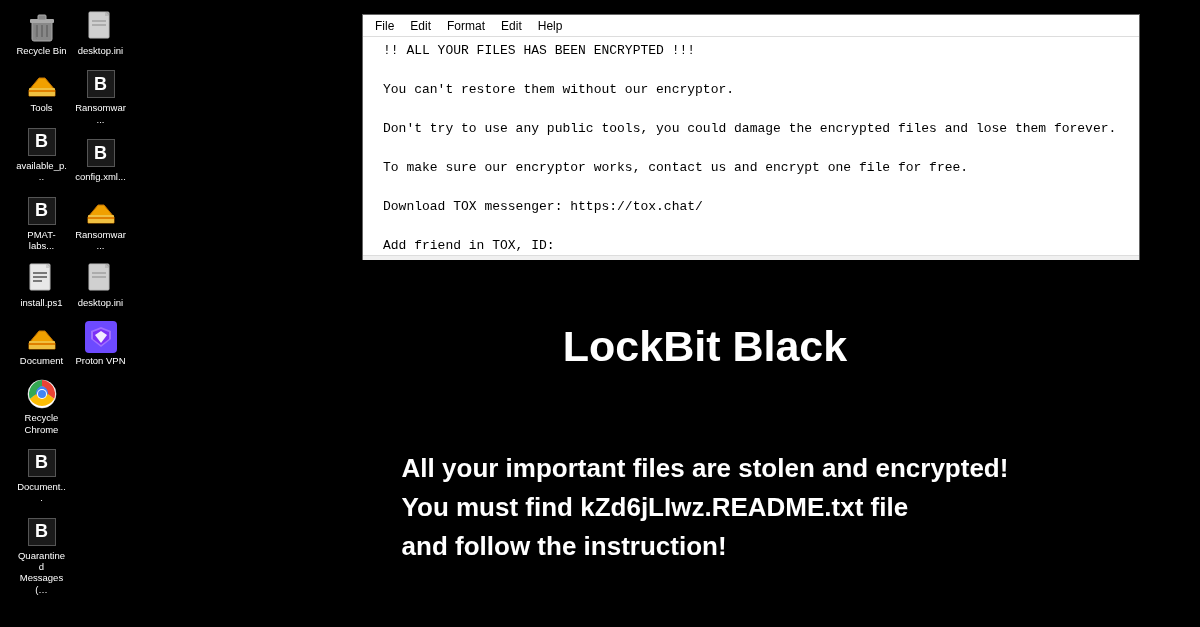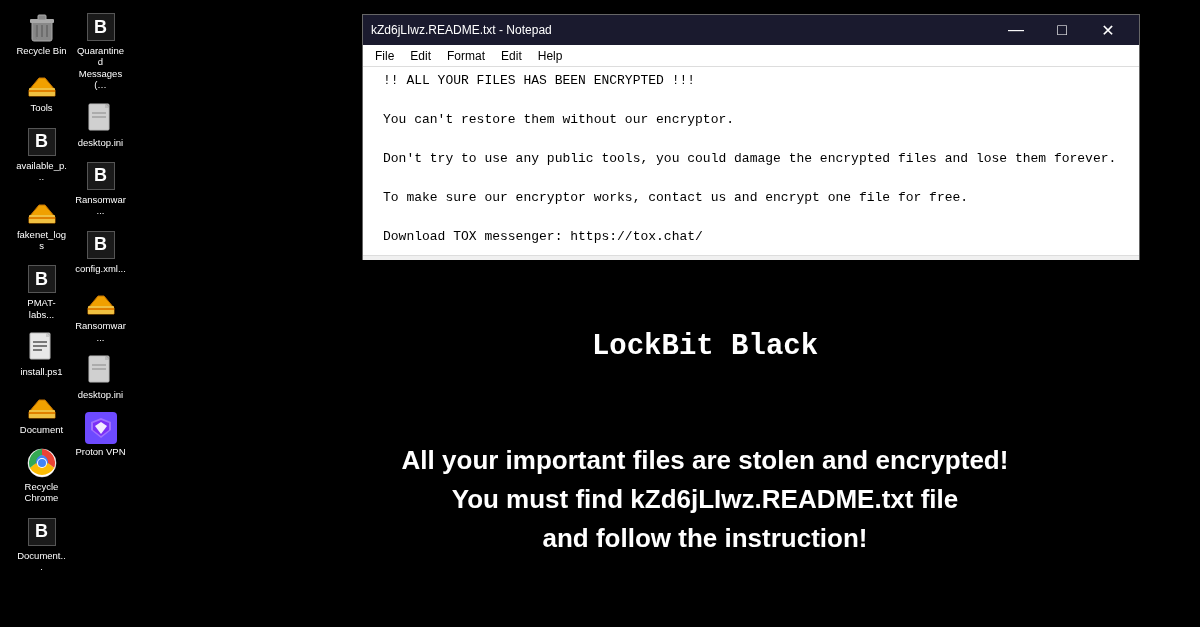--- a/index.html
+++ b/index.html
@@ -174,32 +174,31 @@
       background: #000;
       display: flex;
       flex-direction: column;
       align-items: center;
       justify-content: center;
       padding: 20px;
     }
 
     #ransom-title {
       color: #fff;
-      font-size: 29px;
+      font-size: 43px;
       font-weight: bold;
       text-align: center;
       margin-bottom: 30px;
-      font-family: Liberation Mono, monospace;
+      font-family: Liberation Sans, sans-serif;
     }
 
     #ransom-message {
       color: #fff;
       font-size: 26px;
       font-weight: bold;
-      text-align: center;
       line-height: 1.5;
       font-family: Arial, sans-serif;
       margin-top: 48px;
     }
 
     
     .lockbit-icon {
       width: 28px;
       height: 28px;
       background: #1a1a1a;
@@ -246,30 +245,20 @@
     </div>
 
 
     <div class="desktop-icon">
       <div class="icon-img">
         <div class="lockbit-icon">B</div>
       </div>
       <span class="icon-label">available_p...</span>
     </div>
 
-    <div class="desktop-icon">
-      <div class="icon-img">
-        <svg viewBox="0 0 30 28" width="30" height="28">
-          <path d="M2 20 L12 8 L18 8 L28 20 L28 26 L2 26 Z" fill="#f0a000" stroke="#c07000" stroke-width="1"></path>
-          <rect x="2" y="18" width="26" height="8" rx="1" fill="#f0c040"></rect>
-          <rect x="2" y="20" width="26" height="2" fill="#e08000"></rect>
-        </svg>
-      </div>
-      <span class="icon-label">fakenet_logs</span>
-    </div>
 
     <div class="desktop-icon">
       <div class="icon-img">
         <div class="lockbit-icon">B</div>
       </div>
       <span class="icon-label">PMAT-labs...</span>
     </div>
 
 
     <div class="desktop-icon">
@@ -387,28 +376,20 @@
         </svg>
       </div>
       <span class="icon-label">Proton VPN</span>
     </div>
 
 
 
   </div>
 
   <div id="notepad">
-    <div id="notepad-titlebar">
-      <span id="notepad-title">kZd6jLIwz.README.txt - Notepad</span>
-      <div id="notepad-controls">
-        <button class="win-btn">—</button>
-        <button class="win-btn">□</button>
-        <button class="win-btn close">✕</button>
-      </div>
-    </div>
     <div id="notepad-menubar">
       <span class="menu-item">File</span>
       <span class="menu-item">Edit</span>
       <span class="menu-item">Format</span>
       <span class="menu-item">Edit</span>
       <span class="menu-item">Help</span>
     </div>
     <div id="notepad-content">!! ALL YOUR FILES HAS BEEN ENCRYPTED !!!
 
 You can't restore them without our encryptor.

